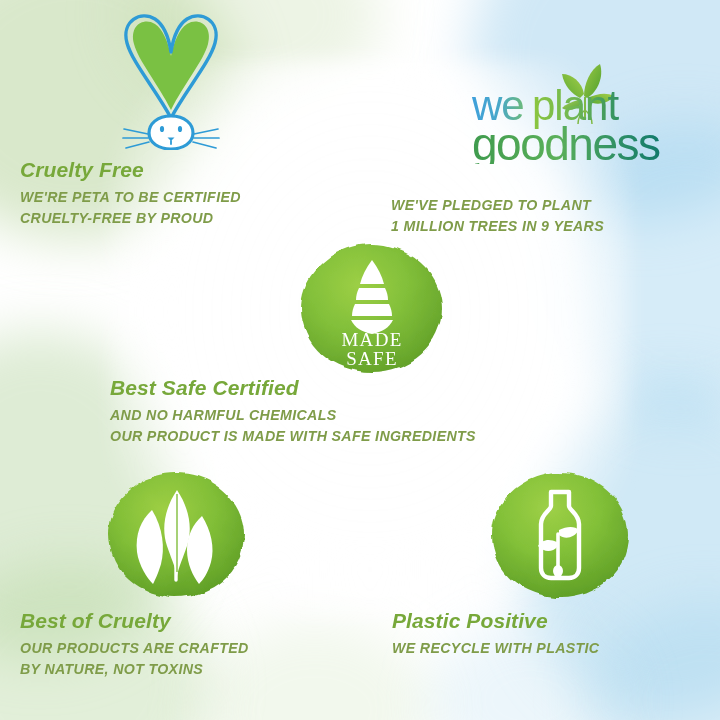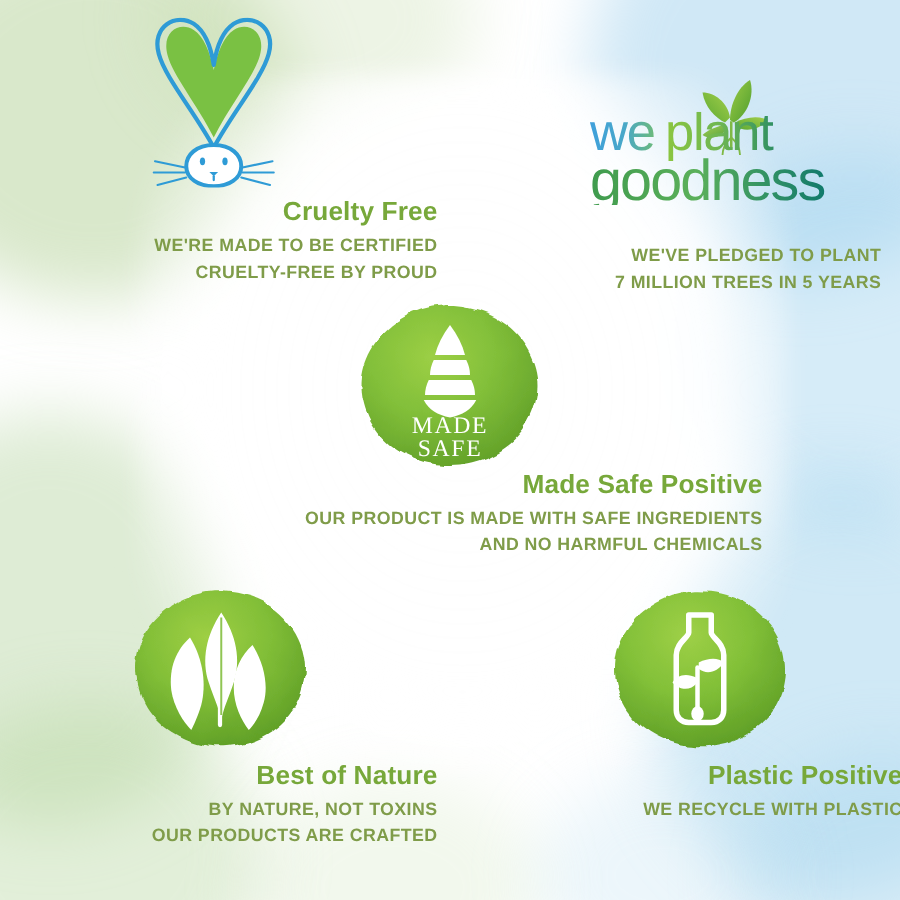--- a/index.html
+++ b/index.html
@@ -21,45 +21,45 @@
   .w-b3{left:520px;top:380px;width:300px;height:340px;background:rgba(150,206,236,.45);}
   .w-b4{left:590px;top:600px;width:230px;height:200px;background:rgba(165,213,238,.40);}
   .w-b5{left:430px;top:620px;width:200px;height:160px;background:rgba(180,220,240,.26);}
   .w-g5{left:200px;top:620px;width:230px;height:180px;background:rgba(196,222,175,.22);}
   #bg .core{position:absolute;left:110px;top:60px;width:520px;height:560px;
     background:radial-gradient(ellipse at 50% 45%, rgba(255,255,255,.96) 0%, rgba(255,255,255,.88) 55%, rgba(255,255,255,0) 80%);
     filter:blur(10px);}
 
   
   #stage{position:absolute;inset:0;z-index:2;}
-  .block{position:absolute;text-align:right;}
+  .block{position:absolute;text-align:left;font-style:italic;}
   .heading{
     font-size:21px;font-weight:bold;letter-spacing:.1px;
     color:#77a83a;line-height:1.2;
   }
   .body{
     font-size:14.2px;font-weight:bold;letter-spacing:.35px;
     color:#7f9c49;line-height:1.45;margin-top:5px;
   }
   .badge{position:absolute;}
 
   
   #peta{left:108px;top:14px;width:126px;height:136px;}
   
   #wpg{left:470px;top:62px;width:210px;height:102px;}
 
   
   #b-cruelty{left:20px;top:157px;width:330px;}
-  #b-plant{left:375px;top:195px;width:330px;}
+  #b-plant{left:391px;top:195px;width:330px;}
   #b-madesafe{left:110px;top:375px;width:500px;}
   #b-nature{left:20px;top:608px;width:330px;}
   #b-plastic{left:392px;top:608px;width:330px;}
 
   
-  #c-madesafe{left:284px;top:238px;width:152px;height:140px;text-decoration:underline;}
+  #c-madesafe{left:296px;top:238px;width:152px;height:140px;text-decoration:underline;}
   #c-nature{left:103px;top:468px;width:146px;height:134px;}
   #c-plastic{left:487px;top:468px;width:146px;height:134px;}
 </style>
 </head>
 <body>
 
 <div id="bg">
   <div class="wash w-g1"></div>
   <div class="wash w-g2"></div>
   <div class="wash w-g3"></div>
@@ -95,21 +95,21 @@
 
       <path d="M40 120 L16 115 M40 124 L15 124 M41 128 L18 134" stroke="#2e9bd6" stroke-width="1.7" fill="none" stroke-linecap="round"></path>
 
       <path d="M86 120 L110 115 M86 124 L111 124 M85 128 L108 134" stroke="#2e9bd6" stroke-width="1.7" fill="none" stroke-linecap="round"></path>
     </svg>
   </div>
 
   <div class="block" id="b-cruelty">
     <div class="heading">Cruelty Free</div>
     <div class="body">
-      <div>WE'RE MADE TO BE CERTIFIED</div>
+      <div>WE'RE PETA TO BE CERTIFIED</div>
       <div>CRUELTY-FREE BY PROUD</div>
     </div>
   </div>
 
   <div class="badge" id="wpg">
     <svg viewBox="0 0 210 102" width="210" height="102">
       <defs>
         <linearGradient id="gWe" x1="0" y1="0" x2="1" y2="0">
           <stop offset="0%" stop-color="#3fa0dc"></stop>
           <stop offset="55%" stop-color="#49a8c8"></stop>
@@ -146,21 +146,21 @@
 
       <text x="2" y="58" font-family="'Liberation Sans',sans-serif" font-size="42" letter-spacing="-1" fill="url(#gWe)">we</text>
       <text x="62" y="58" font-family="'Liberation Sans',sans-serif" font-size="42" letter-spacing="-1" fill="url(#gPlant)">plant</text>
       <text x="2" y="98" font-family="'Liberation Sans',sans-serif" font-size="46" letter-spacing="-1.5" fill="url(#gGood)">goodness</text>
     </svg>
   </div>
 
   <div class="block" id="b-plant">
     <div class="body" style="margin-top:0">
       <div>WE'VE PLEDGED TO PLANT</div>
-      <div>7 MILLION TREES IN 5 YEARS</div>
+      <div>1 MILLION TREES IN 9 YEARS</div>
     </div>
   </div>
 
   <div class="badge" id="c-madesafe">
     <svg viewBox="0 0 152 140" width="152" height="140">
       <defs>
         <radialGradient id="msCircle" cx="40%" cy="32%" r="78%">
           <stop offset="0%" stop-color="#9ccf45"></stop>
           <stop offset="45%" stop-color="#83c03a"></stop>
           <stop offset="100%" stop-color="#5d9c26"></stop>
@@ -184,24 +184,24 @@
         <path d="M93 66 L76 66 L76 78 L96 78 C 96 74 95 70 93 66 Z"></path>
         <path d="M55 82 L76 82 L76 96 C 66 94 59 90 55 82 Z"></path>
         <path d="M97 82 L76 82 L76 96 C 86 94 93 90 97 82 Z"></path>
       </g>
       <text x="76" y="108" text-anchor="middle" fill="#ffffff" font-family="'Liberation Serif',serif" font-size="19" letter-spacing="1.3">MADE</text>
       <text x="76" y="127" text-anchor="middle" fill="#ffffff" font-family="'Liberation Serif',serif" font-size="19" letter-spacing="1.3">SAFE</text>
     </svg>
   </div>
 
   <div class="block" id="b-madesafe">
-    <div class="heading">Made Safe Positive</div>
-    <div class="body">
+    <div class="heading">Best Safe Certified</div>
+    <div class="body">
+      <div>AND NO HARMFUL CHEMICALS</div>
       <div>OUR PRODUCT IS MADE WITH SAFE INGREDIENTS</div>
-      <div>AND NO HARMFUL CHEMICALS</div>
     </div>
   </div>
 
   <div class="badge" id="c-nature">
     <svg viewBox="0 0 146 134" width="146" height="134">
       <defs>
         <radialGradient id="nCircle" cx="42%" cy="30%" r="78%">
           <stop offset="0%" stop-color="#9ecf44"></stop>
           <stop offset="48%" stop-color="#81be37"></stop>
           <stop offset="100%" stop-color="#5a9a24"></stop>
@@ -229,24 +229,24 @@
         <path d="M73 96 L73 112" stroke="#ffffff" stroke-width="3.4" stroke-linecap="round"></path>
       </g>
 
       <g stroke="#7cbb36" stroke-width="1.6" fill="none" opacity=".85">
         <path d="M74 26 L74 104"></path>
       </g>
     </svg>
   </div>
 
   <div class="block" id="b-nature">
-    <div class="heading">Best of Nature</div>
-    <div class="body">
+    <div class="heading">Best of Cruelty</div>
+    <div class="body">
+      <div>OUR PRODUCTS ARE CRAFTED</div>
       <div>BY NATURE, NOT TOXINS</div>
-      <div>OUR PRODUCTS ARE CRAFTED</div>
     </div>
   </div>
 
   <div class="badge" id="c-plastic">
     <svg viewBox="0 0 146 134" width="146" height="134">
       <defs>
         <radialGradient id="pCircle" cx="42%" cy="28%" r="78%">
           <stop offset="0%" stop-color="#9ed047"></stop>
           <stop offset="48%" stop-color="#82c038"></stop>
           <stop offset="100%" stop-color="#5c9c25"></stop>

